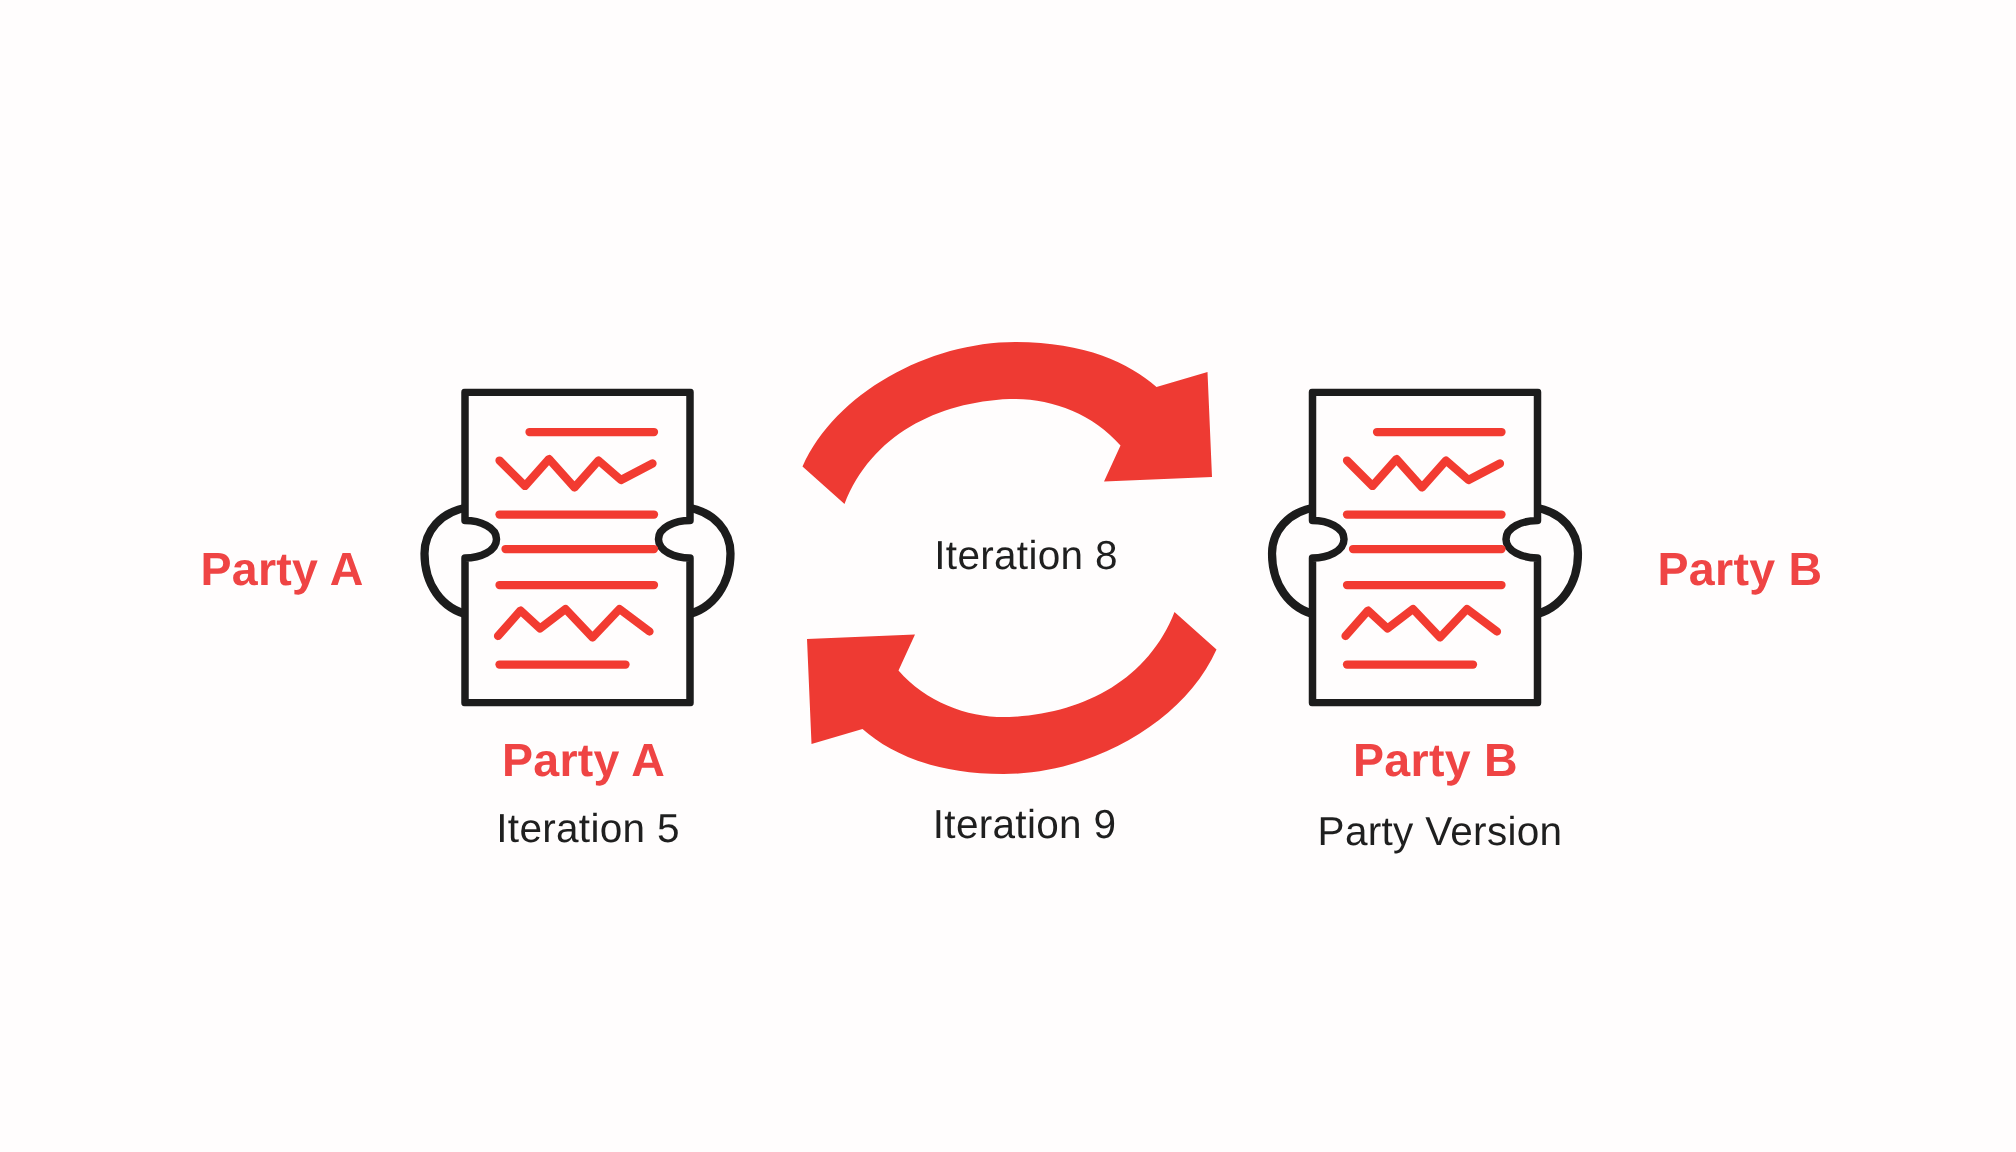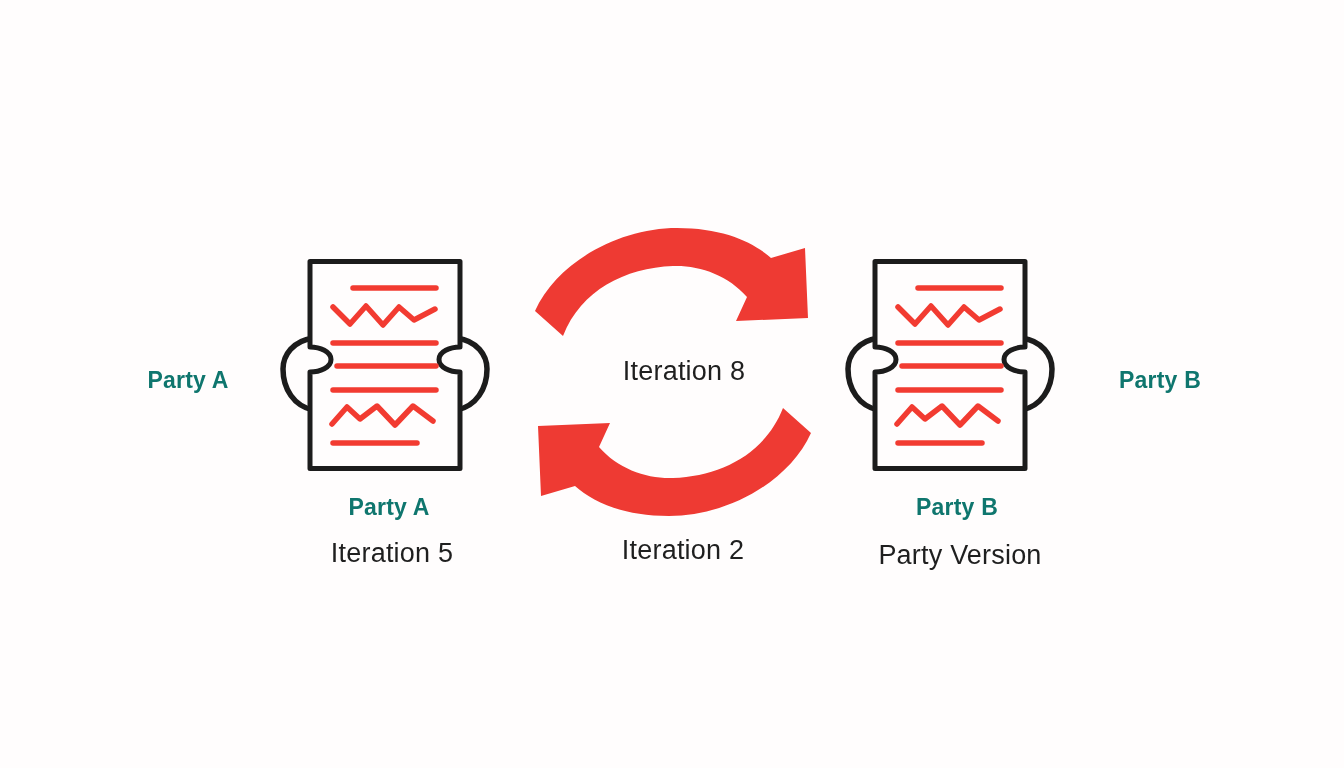--- a/index.html
+++ b/index.html
@@ -6,21 +6,21 @@
   body{
     width:1344px;height:768px;
     background:#fffdfd;
     font-family:"Liberation Sans","DejaVu Sans",sans-serif;
     overflow:hidden;position:relative;
   }
   .stage{position:absolute;inset:0;}
   .abs{position:absolute;}
   .center{transform:translate(-50%,-50%);white-space:nowrap;}
   .h-label{
-    font-size:23px;font-weight:700;color:#0f766e;letter-spacing:.2px;text-align:center;
+    font-size:31px;font-weight:700;color:#ef4444;letter-spacing:.2px;text-align:center;
   }
   .s-label{
     font-size:27px;font-weight:400;color:#1f1f1f;letter-spacing:.2px;
   }
   svg{display:block;}
 </style>
 </head>
 <body>
 
 <svg width="0" height="0" style="position:absolute" aria-hidden="true">
@@ -87,21 +87,21 @@
                  L 209 101
                  L 220 77
                  C 201 55, 172 45, 146 46
                  C 98 48, 54 70, 36 116
                  Z"></path>
       </g>
     </svg>
   </div>
 
   <div class="abs center s-label" style="left:684px;top:371px">Iteration 8</div>
-  <div class="abs center s-label" style="left:683px;top:550px">Iteration 2</div>
+  <div class="abs center s-label" style="left:683px;top:550px">Iteration 9</div>
 
   <div class="abs" style="left:845px;top:259px">
     <svg width="210" height="212">
         <use href="#doc-held"></use>
       </svg>
   </div>
 
   <div class="abs center h-label" style="left:957px;top:507px">Party B</div>
   <div class="abs center s-label" style="left:960px;top:555px">Party Version</div>
 

